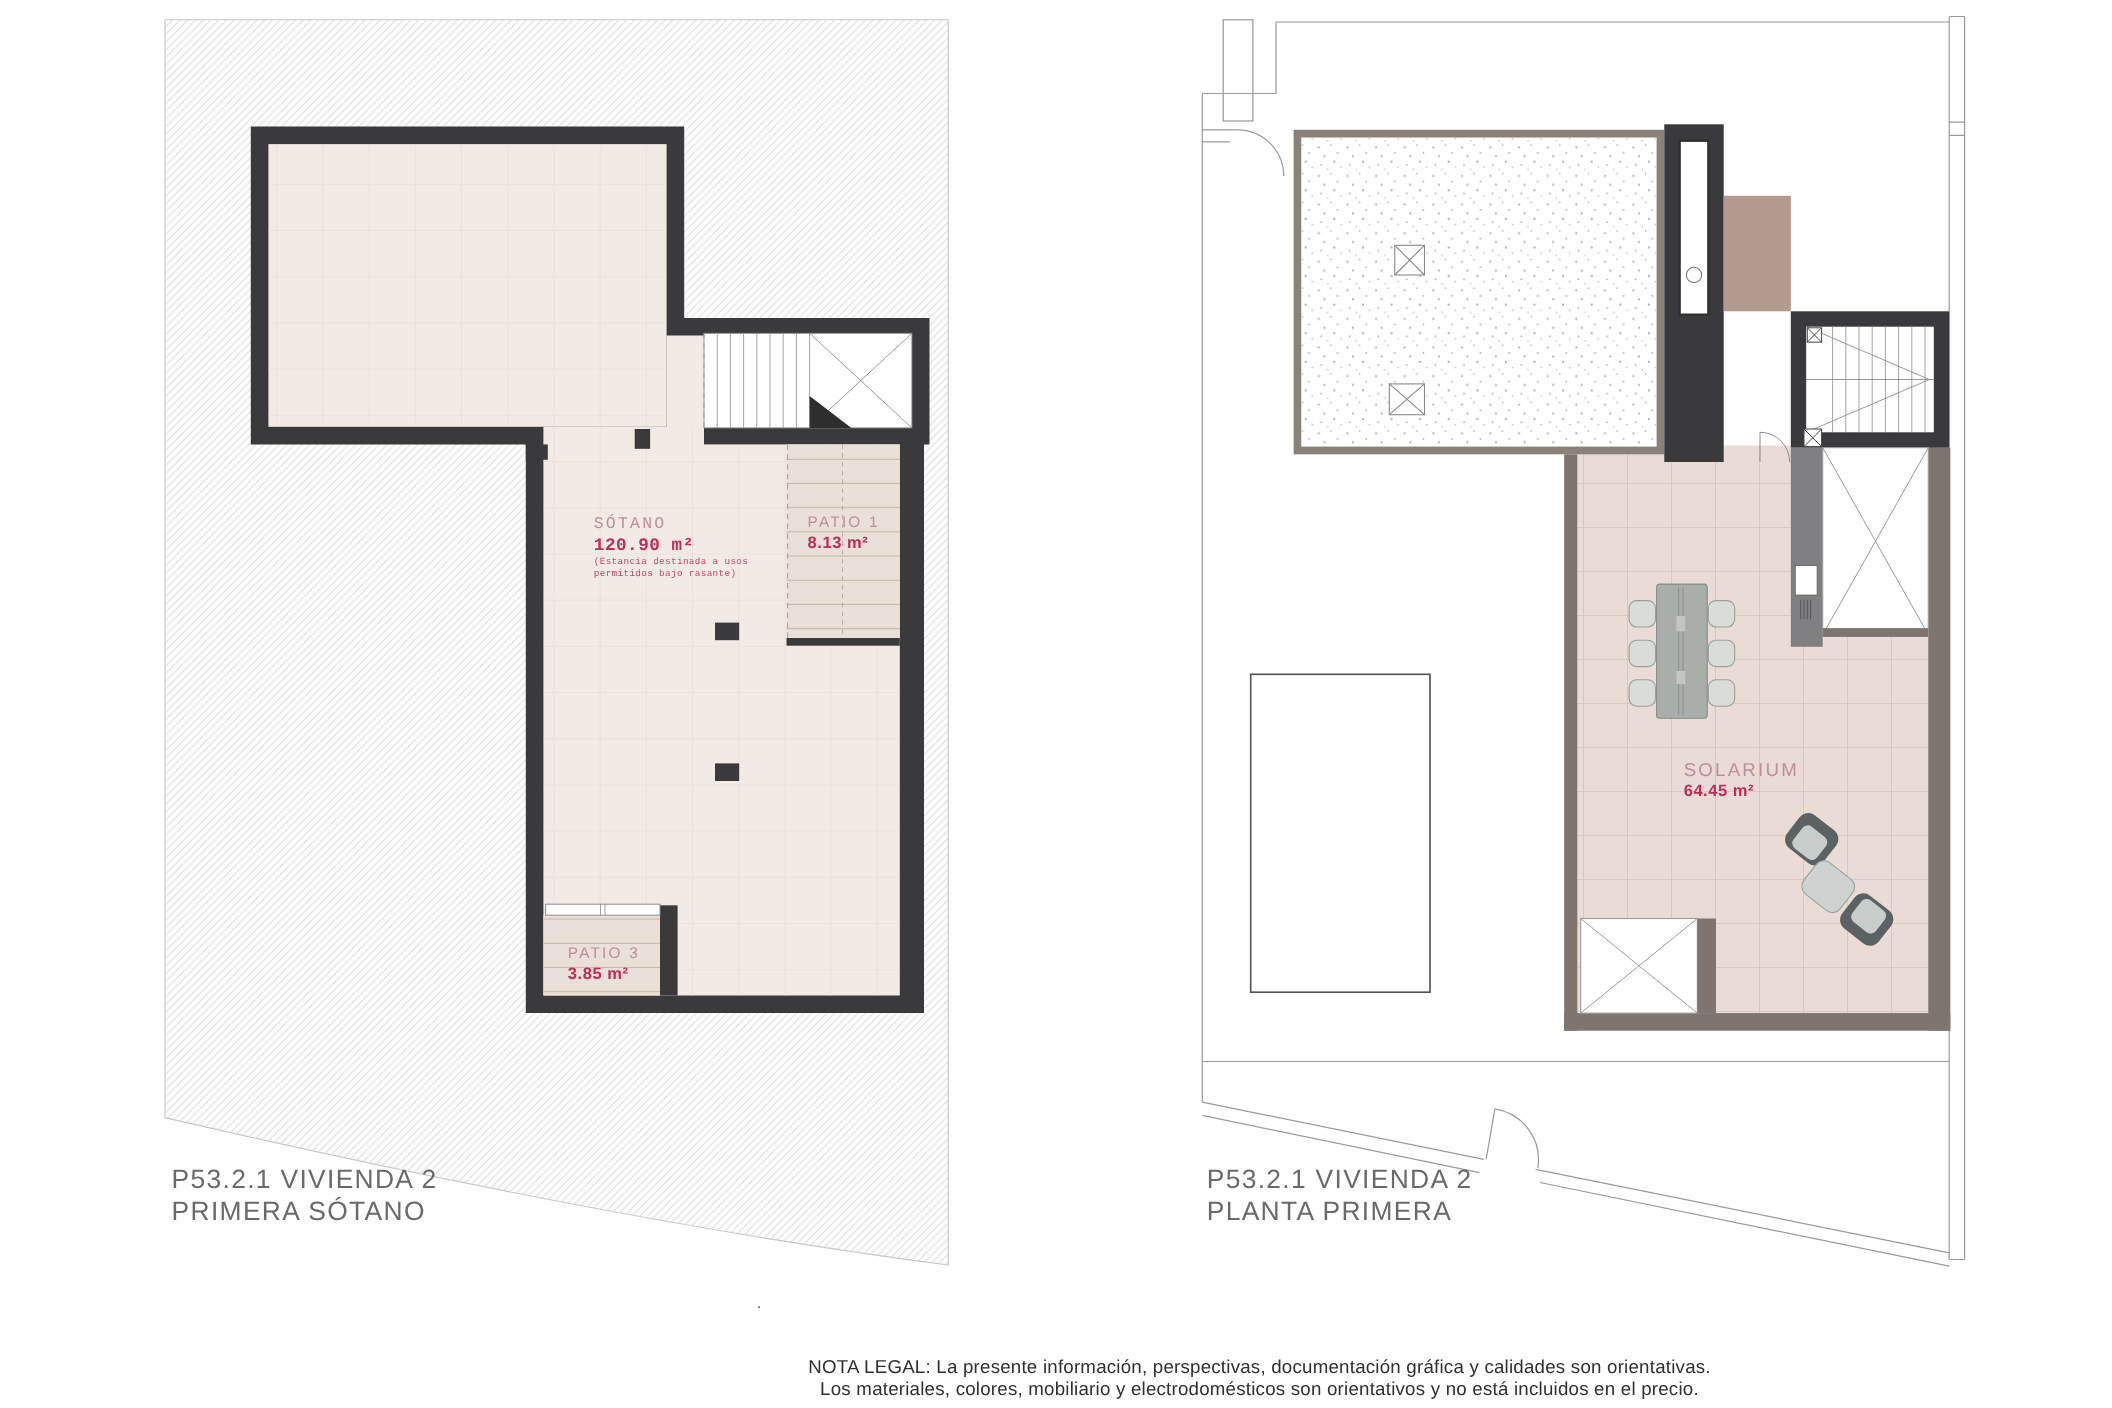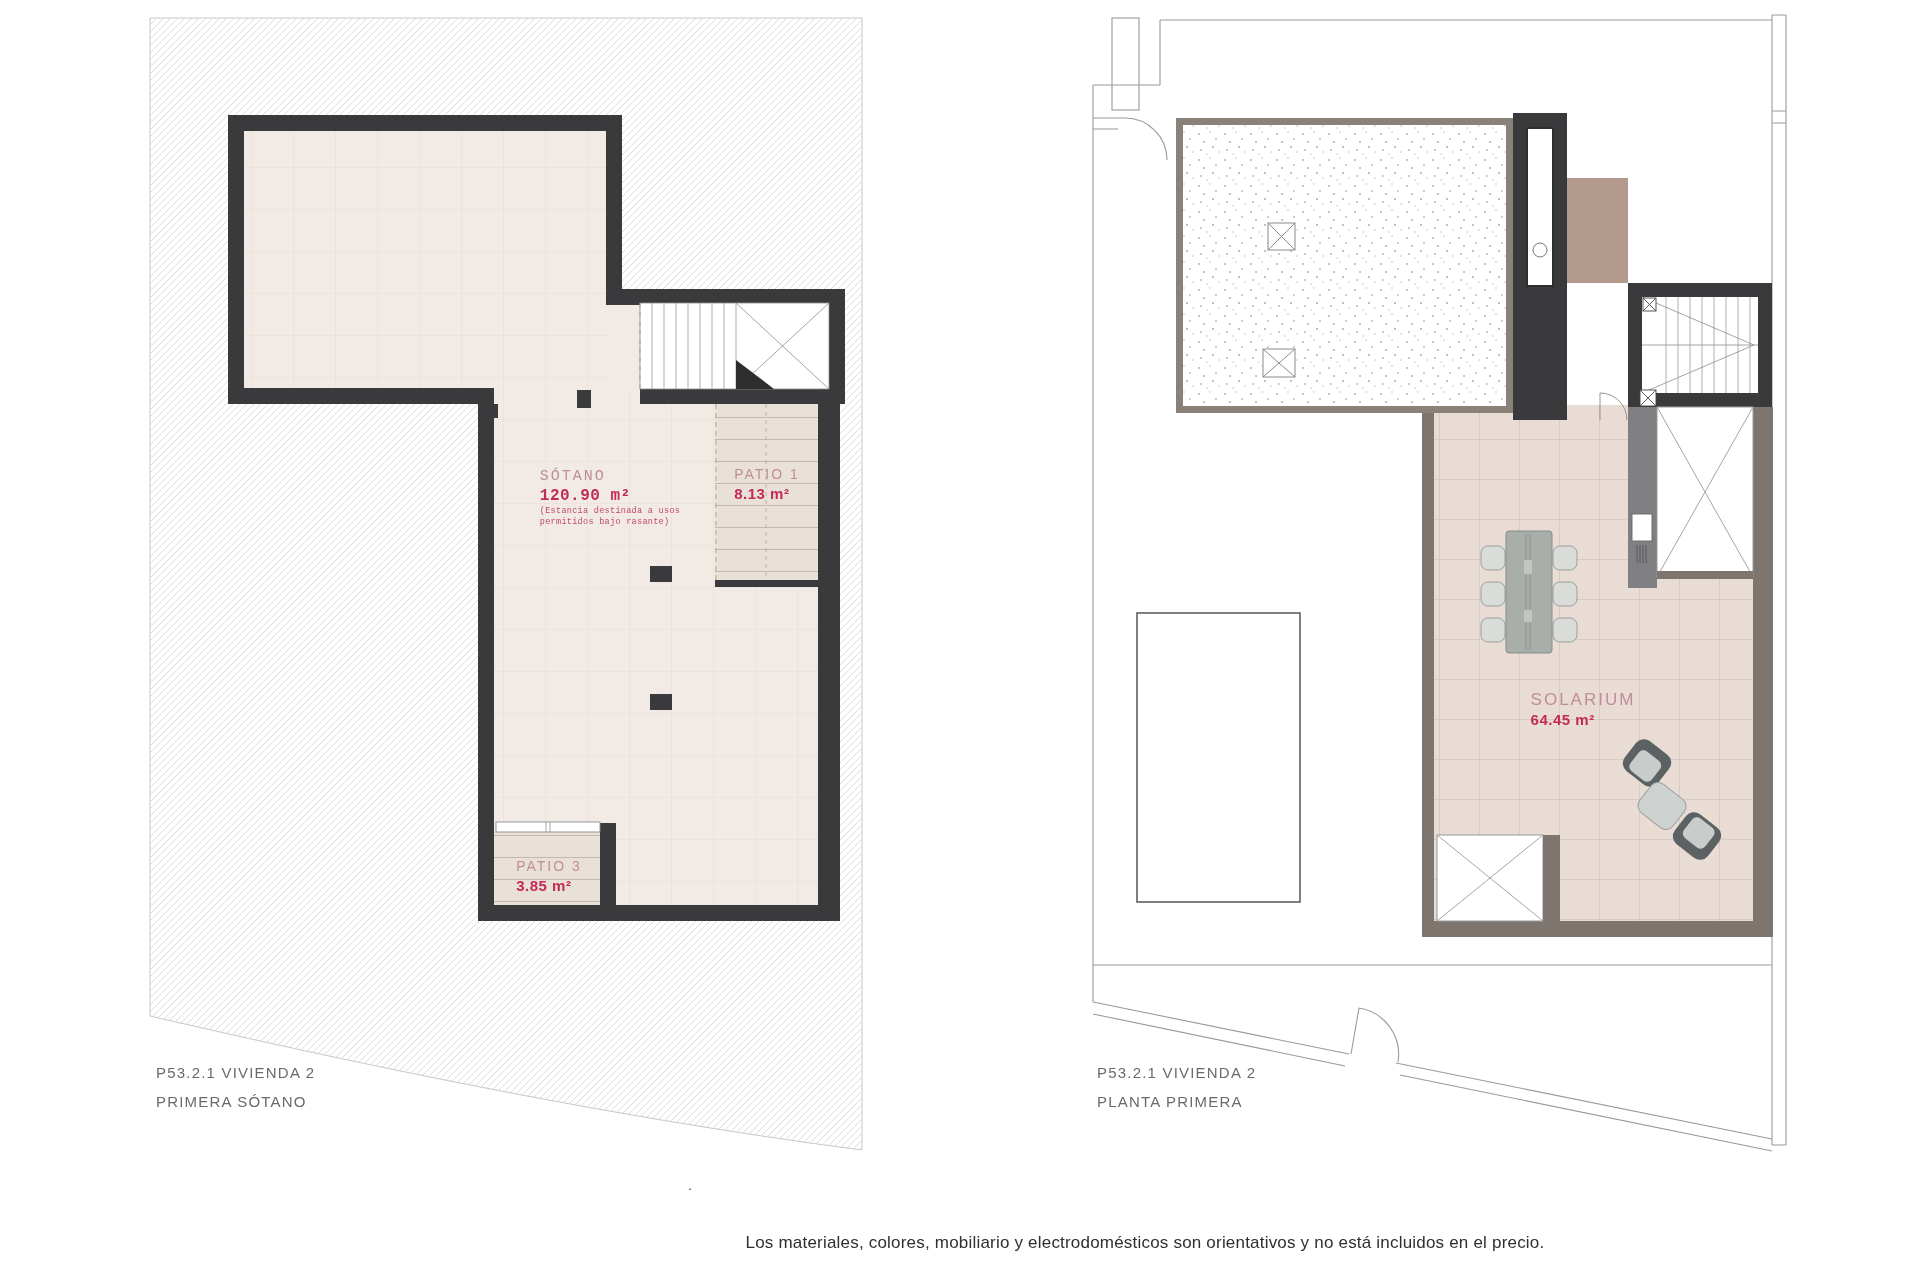--- a/index.html
+++ b/index.html
@@ -5,21 +5,21 @@
   html,body{margin:0;padding:0;background:#ffffff;}
   #page{
     position:relative;width:1920px;height:1280px;overflow:hidden;
     background:#ffffff;font-family:"Liberation Sans",sans-serif;
   }
   #plan-svg{position:absolute;left:0;top:0;}
   .room-label{position:absolute;text-align:left;transform:translateX(-50%);pointer-events:none;}
   .room-name{font-size:15px;letter-spacing:2px;color:#c08d9b;line-height:20px;}
   .room-area{font-size:16px;font-weight:bold;color:#c22a5a;letter-spacing:.5px;line-height:19px;}
   .room-note{font-size:8.5px;color:#c4486e;letter-spacing:.3px;line-height:10.5px;}
-  .plan-caption{position:absolute;font-size:15px;color:#6a6a6a;letter-spacing:1.2px;line-height:29px;font-weight:400;}
+  .plan-caption{position:absolute;font-size:24px;color:#6a6a6a;letter-spacing:1.2px;line-height:29px;font-weight:400;}
   .legal{
     position:absolute;left:560px;top:1233px;width:1170px;text-align:center;
     font-size:17px;line-height:19.5px;color:#2f2f2f;letter-spacing:.2px;
   }
   .page-dot{position:absolute;left:688px;top:1176px;font-size:15px;color:#555;}
 </style>
 </head>
 <body>
 
 <div id="page">
@@ -239,16 +239,17 @@
 </div>
 
 <div class="plan-caption" style="left:1097px;top:1058px;">
   <div>P53.2.1 VIVIENDA 2</div>
   <div>PLANTA PRIMERA</div>
 </div>
 
 <div class="page-dot">.</div>
 
 <div class="legal">
+  <div>NOTA LEGAL: La presente información, perspectivas, documentación gráfica y calidades son orientativas.</div>
   <div>Los materiales, colores, mobiliario y electrodomésticos son orientativos y no está incluidos en el precio.</div>
 </div>
 
 </div>
 
 </body></html>

